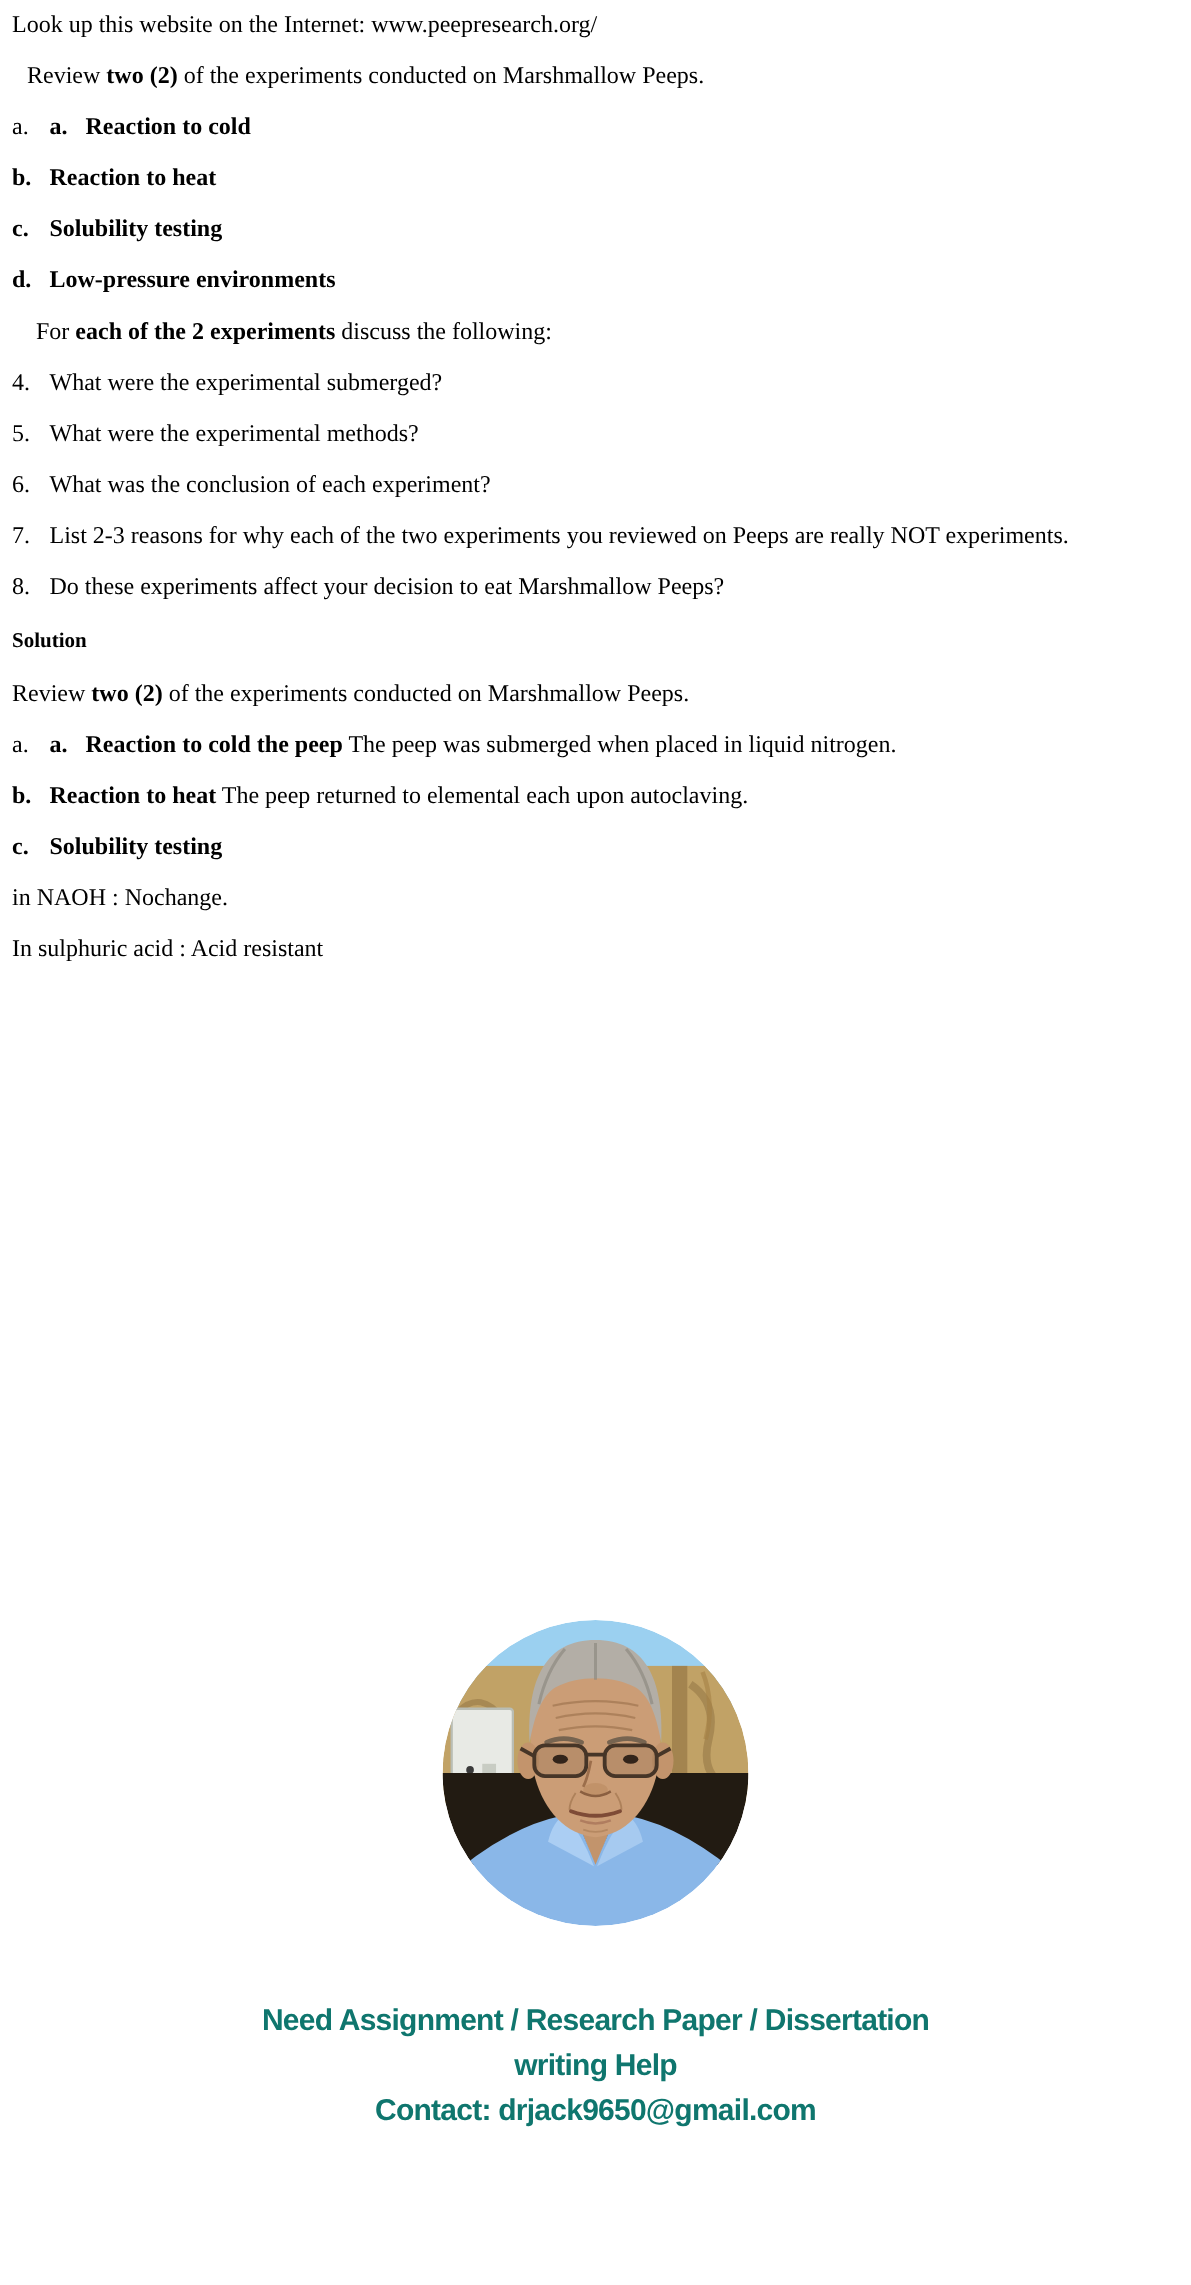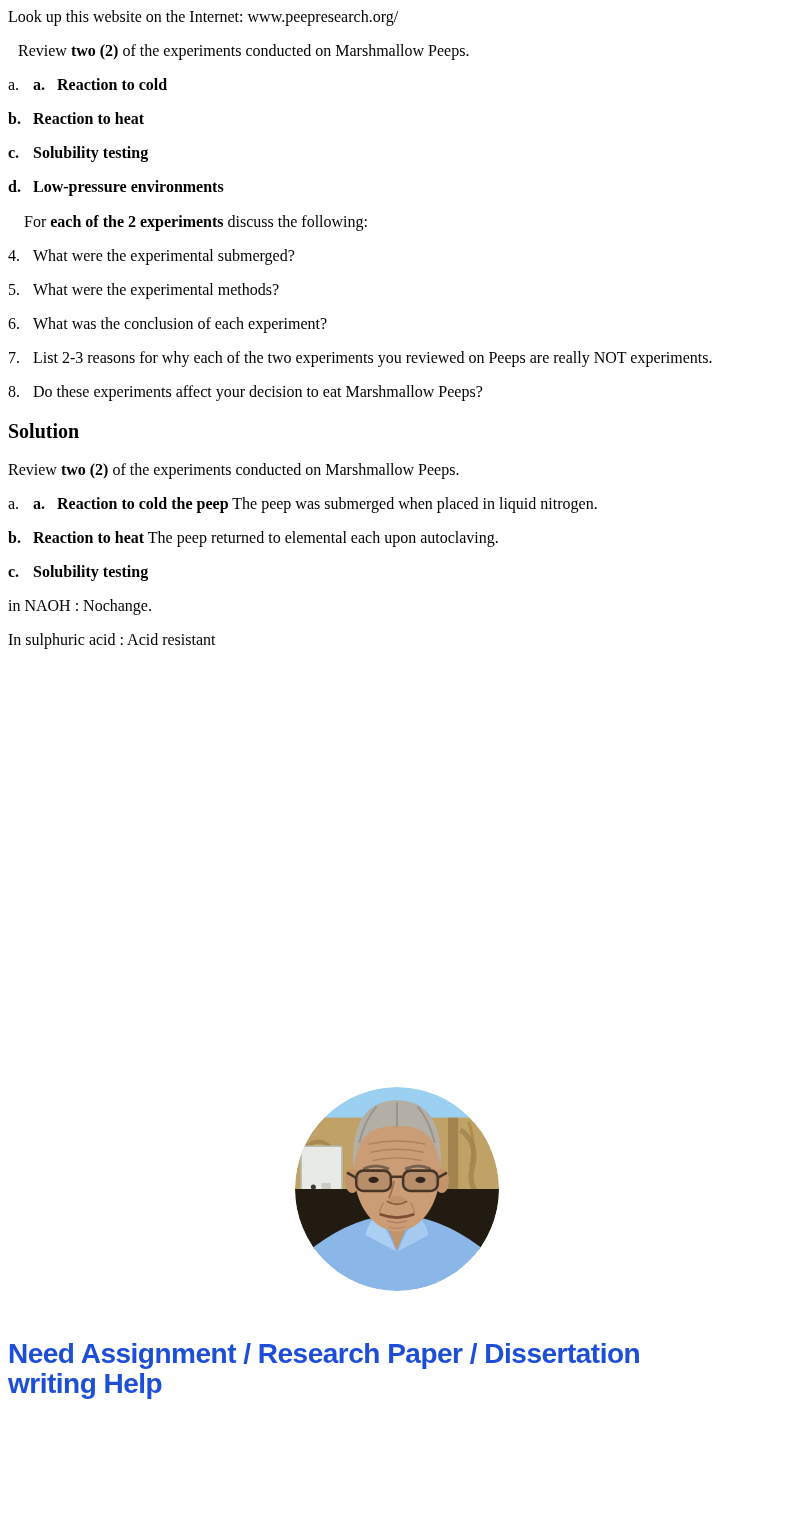--- a/index.html
+++ b/index.html
@@ -10,27 +10,27 @@
   }
   .page p{margin:16.5px 0;}
   .page p:first-child{margin-top:0;}
   .b{font-weight:bold;}
   .ind{padding-left:10px;}
   .ind2{padding-left:16px;}
   .li{display:flex;}
   .li .marker{flex:0 0 25px;}
   .li .txt{flex:1 1 auto;font-family:Liberation Serif, serif;}
   .inner{display:inline-block;width:24px;font-weight:bold;}
-  h3.solution{font-size:20px;font-weight:bold;margin:19px 0;font-family:"Liberation Serif",serif;}
+  h3.solution{font-size:14px;font-weight:bold;margin:19px 0;font-family:"Liberation Serif",serif;}
   .avatar-wrap{margin-top:438px;display:flex;justify-content:center;}
   .avatar-wrap svg{display:block;border-radius:50%;}
   .footer{
-    margin-top:48px;text-align:left;
+    margin-top:48px;text-align:center;
     font-family:"Liberation Sans",sans-serif;font-weight:700;
-    font-size:28px;line-height:30px;letter-spacing:-0.5px;color:#1d4ed8;
+    font-size:20px;line-height:30px;letter-spacing:-0.5px;color:#0f766e;
   }
 </style>
 </head>
 <body>
 
 <div class="page">
 
   <p><span>Look up this website on the Internet:</span> <span>www.peepresearch.org/</span></p>
 
   <p class="ind"><span>Review</span> <span class="b">two (2)</span> <span>of the experiments conducted on Marshmallow Peeps.</span></p>
@@ -156,15 +156,16 @@
         <path d="M84,125 Q100,131 116,125" fill="none" stroke="#7e4b36" stroke-width="2.6" stroke-linecap="round"></path>
         <path d="M90,131 Q100,135 110,131" fill="none" stroke="#a9755a" stroke-width="1.5" opacity="0.8"></path>
         <path d="M92,137 Q100,140 108,137" fill="none" stroke="#a67a54" stroke-width="1.2" opacity="0.6"></path>
       </g>
     </svg>
   </div>
 
   <div class="footer">
     <div>Need Assignment / Research Paper / Dissertation</div>
     <div>writing Help</div>
+    <div>Contact: drjack9650@gmail.com</div>
   </div>
 
 </div>
 
 </body></html>

